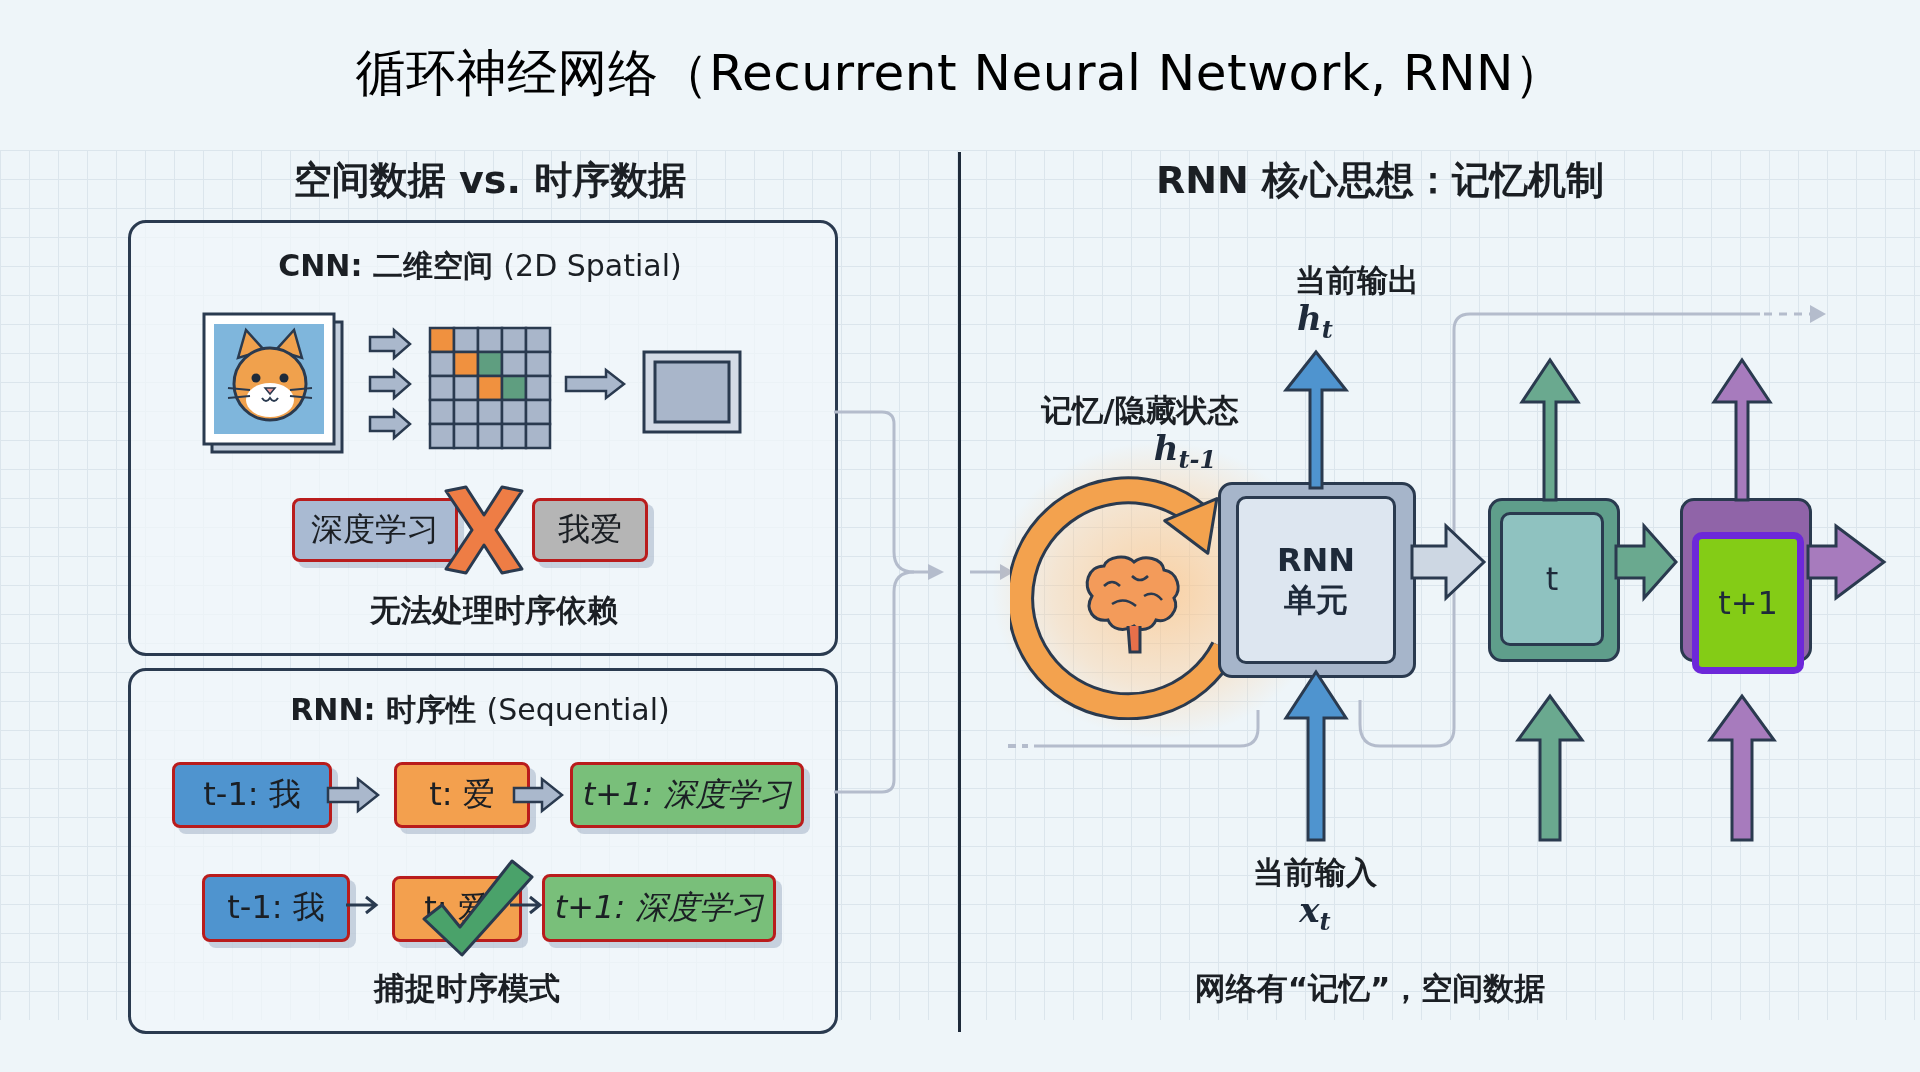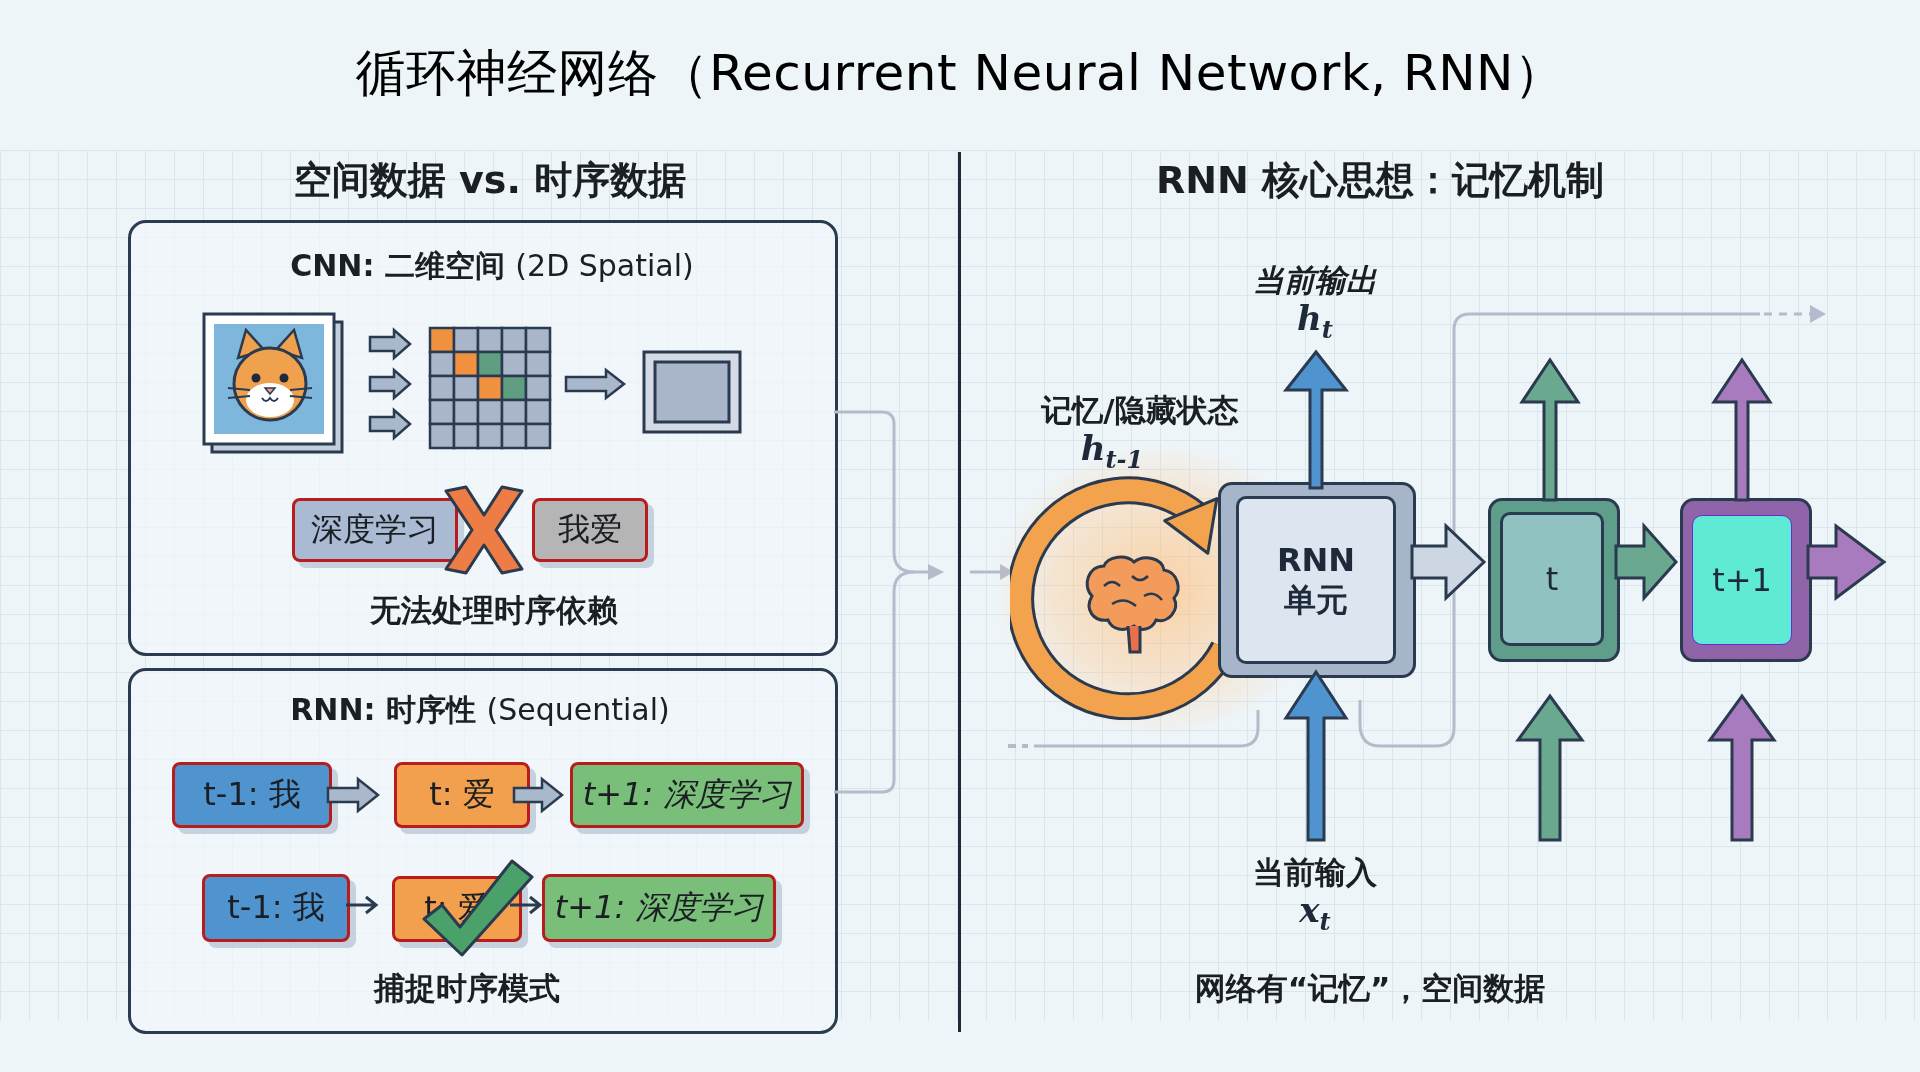--- a/index.html
+++ b/index.html
@@ -28,21 +28,21 @@
 </head>
 <body>
 
 <div class="grid"></div>
 
 <div id="main-title" class="abs">循环神经网络（Recurrent Neural Network, RNN）</div>
 
 <div class="abs section-title" style="left:130px;width:720px;top:155px;">空间数据 vs. 时序数据</div>
 
 <div class="abs panel" style="left:128px;top:220px;width:704px;height:430px;"></div>
-<div class="abs panel-title" style="left:140px;width:704px;top:246px;">
+<div class="abs panel-title" style="left:128px;width:704px;top:246px;">
   <span>CNN: 二维空间</span>
   <span class="light">(2D Spatial)</span>
 </div>
 
 <svg class="abs" style="left:190px;top:300px;" width="560" height="180">
 
   <g>
     <rect x="22" y="22" width="130" height="130" fill="#c4cfdd" stroke="#2a3a4f" stroke-width="3"></rect>
     <rect x="14" y="14" width="130" height="130" fill="#fff" stroke="#2a3a4f" stroke-width="3"></rect>
     <rect x="24" y="24" width="110" height="110" fill="#7fb6dc"></rect>
@@ -176,41 +176,41 @@
 <div class="abs" style="left:1218px;top:482px;width:192px;height:190px;background:#a6b5ca;border:3px solid #2a3a4f;border-radius:14px;"></div>
 <div class="abs" style="left:1236px;top:496px;width:154px;height:162px;background:#dde6f0;border:3px solid #2a3a4f;border-radius:10px;display:flex;flex-direction:column;align-items:center;justify-content:center;font-size:32px;font-weight:700;line-height:1.25;">
   <span>RNN</span>
   <span>单元</span>
 </div>
 
 <div class="abs" style="left:1488px;top:498px;width:126px;height:158px;background:#5f9e8b;border:3px solid #2a3a4f;border-radius:14px;"></div>
 <div class="abs" style="left:1500px;top:512px;width:98px;height:128px;background:#8fc2c0;border:3px solid #2a3a4f;border-radius:10px;display:flex;align-items:center;justify-content:center;font-size:32px;">t</div>
 
 <div class="abs" style="left:1680px;top:498px;width:126px;height:158px;background:#9064a8;border:3px solid #2a3a4f;border-radius:14px;"></div>
-<div class="abs" style="left:1692px;top:515px;width:98px;height:128px;background:#5eead4;border:1px solid #6d28d9;border-radius:10px;display:flex;align-items:center;justify-content:center;font-size:32px;">t+1</div>
+<div class="abs" style="left:1692px;top:532px;width:98px;height:128px;background:#84cc16;border:7px solid #6d28d9;border-radius:10px;display:flex;align-items:center;justify-content:center;font-size:32px;">t+1</div>
 
 <svg class="abs" style="left:1200px;top:340px;" width="700" height="510">
 
   <path d="M110 148 L110 50 L86 50 L116 12 L146 50 L122 50 L122 148 Z" fill="#4f94cf" stroke="#2a3a4f" stroke-width="3"></path>
 
   <path d="M108 500 L108 378 L86 378 L116 332 L146 378 L124 378 L124 500 Z" fill="#4f94cf" stroke="#2a3a4f" stroke-width="3"></path>
 
   <path d="M344 160 L344 62 L322 62 L350 20 L378 62 L356 62 L356 160 Z" fill="#6aa98f" stroke="#2a3a4f" stroke-width="3"></path>
   <path d="M340 500 L340 400 L318 400 L350 356 L382 400 L360 400 L360 500 Z" fill="#6aa98f" stroke="#2a3a4f" stroke-width="3"></path>
 
   <path d="M536 160 L536 62 L514 62 L542 20 L570 62 L548 62 L548 160 Z" fill="#a77bbd" stroke="#2a3a4f" stroke-width="3"></path>
   <path d="M532 500 L532 400 L510 400 L542 356 L574 400 L552 400 L552 500 Z" fill="#a77bbd" stroke="#2a3a4f" stroke-width="3"></path>
 
   <path d="M212 206 L246 206 L246 186 L284 222 L246 258 L246 238 L212 238 Z" fill="#cdd7e3" stroke="#2a3a4f" stroke-width="3"></path>
   <path d="M416 206 L444 206 L444 186 L476 222 L444 258 L444 238 L416 238 Z" fill="#6aa98f" stroke="#2a3a4f" stroke-width="3"></path>
   <path d="M608 206 L636 206 L636 186 L684 222 L636 258 L636 238 L608 238 Z" fill="#a77bbd" stroke="#2a3a4f" stroke-width="3"></path>
 </svg>
 
-<div class="abs label-cn" style="left:1215px;width:200px;top:260px;font-style:italic;">当前输出</div>
+<div class="abs label-cn" style="left:1257px;width:200px;top:260px;">当前输出</div>
 <div class="abs math" style="left:1215px;width:200px;top:298px;"><span>h</span><sub>t</sub></div>
 
 <div class="abs label-cn" style="left:1010px;width:260px;top:390px;">记忆/隐藏状态</div>
-<div class="abs math" style="left:1012px;width:200px;top:428px;"><span>h</span><sub>t-1</sub></div>
+<div class="abs math" style="left:1085px;width:200px;top:428px;"><span>h</span><sub>t-1</sub></div>
 
 <div class="abs label-cn" style="left:1215px;width:200px;top:852px;">当前输入</div>
 <div class="abs math" style="left:1215px;width:200px;top:890px;"><span>x</span><sub>t</sub></div>
 
 <div class="abs caption" style="left:1060px;width:620px;top:968px;">网络有“记忆”，空间数据</div>
 
 </body></html>

